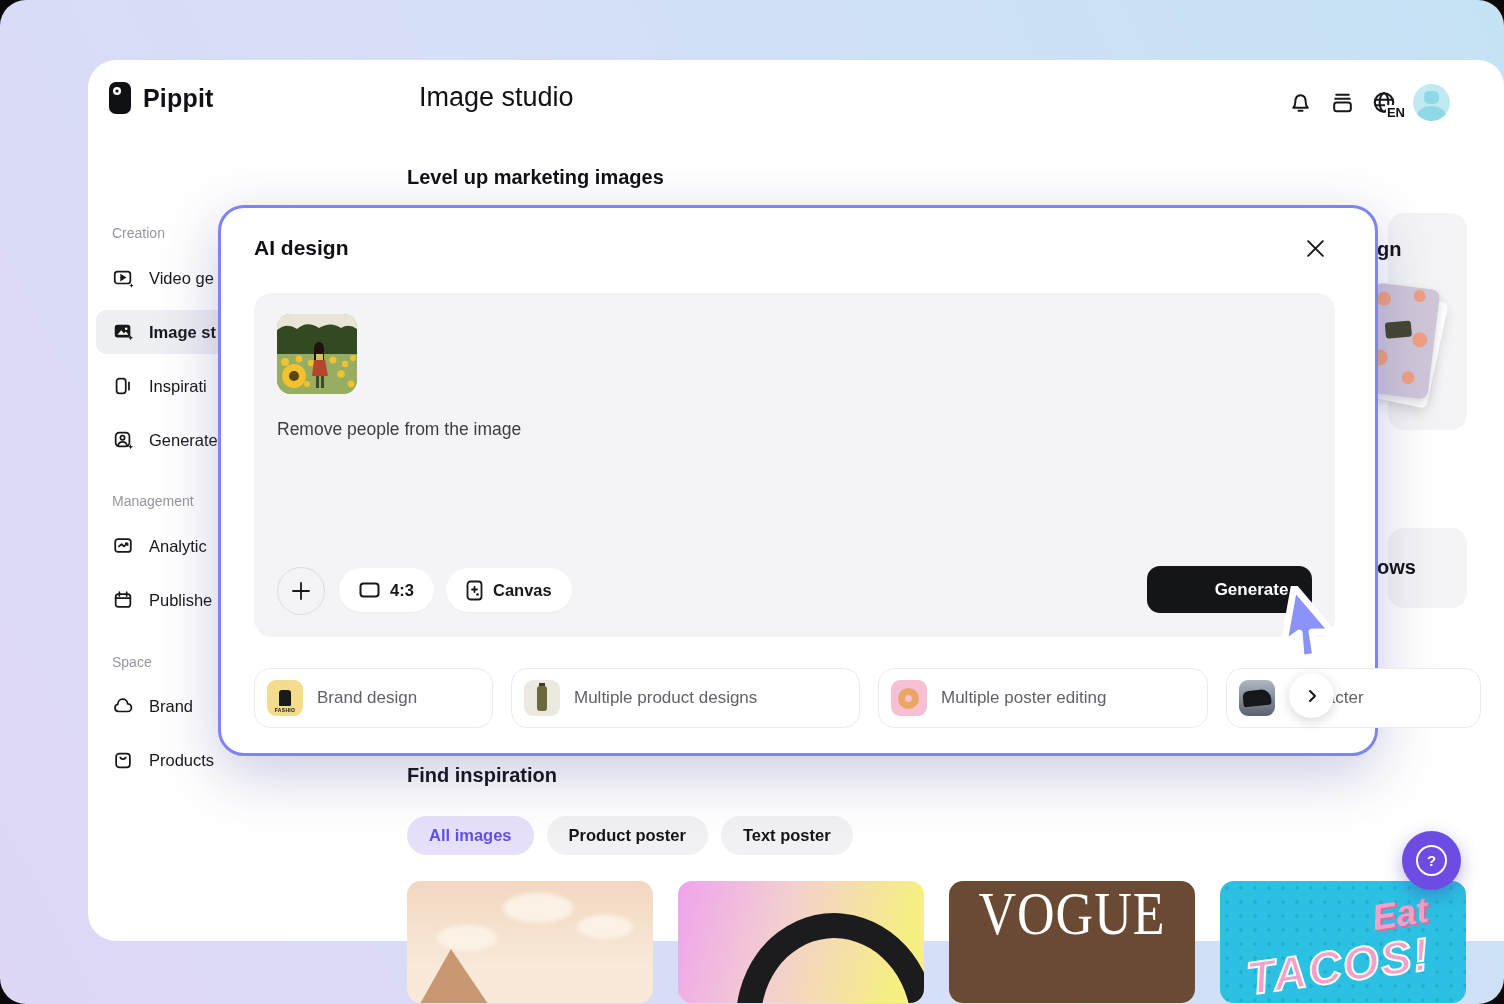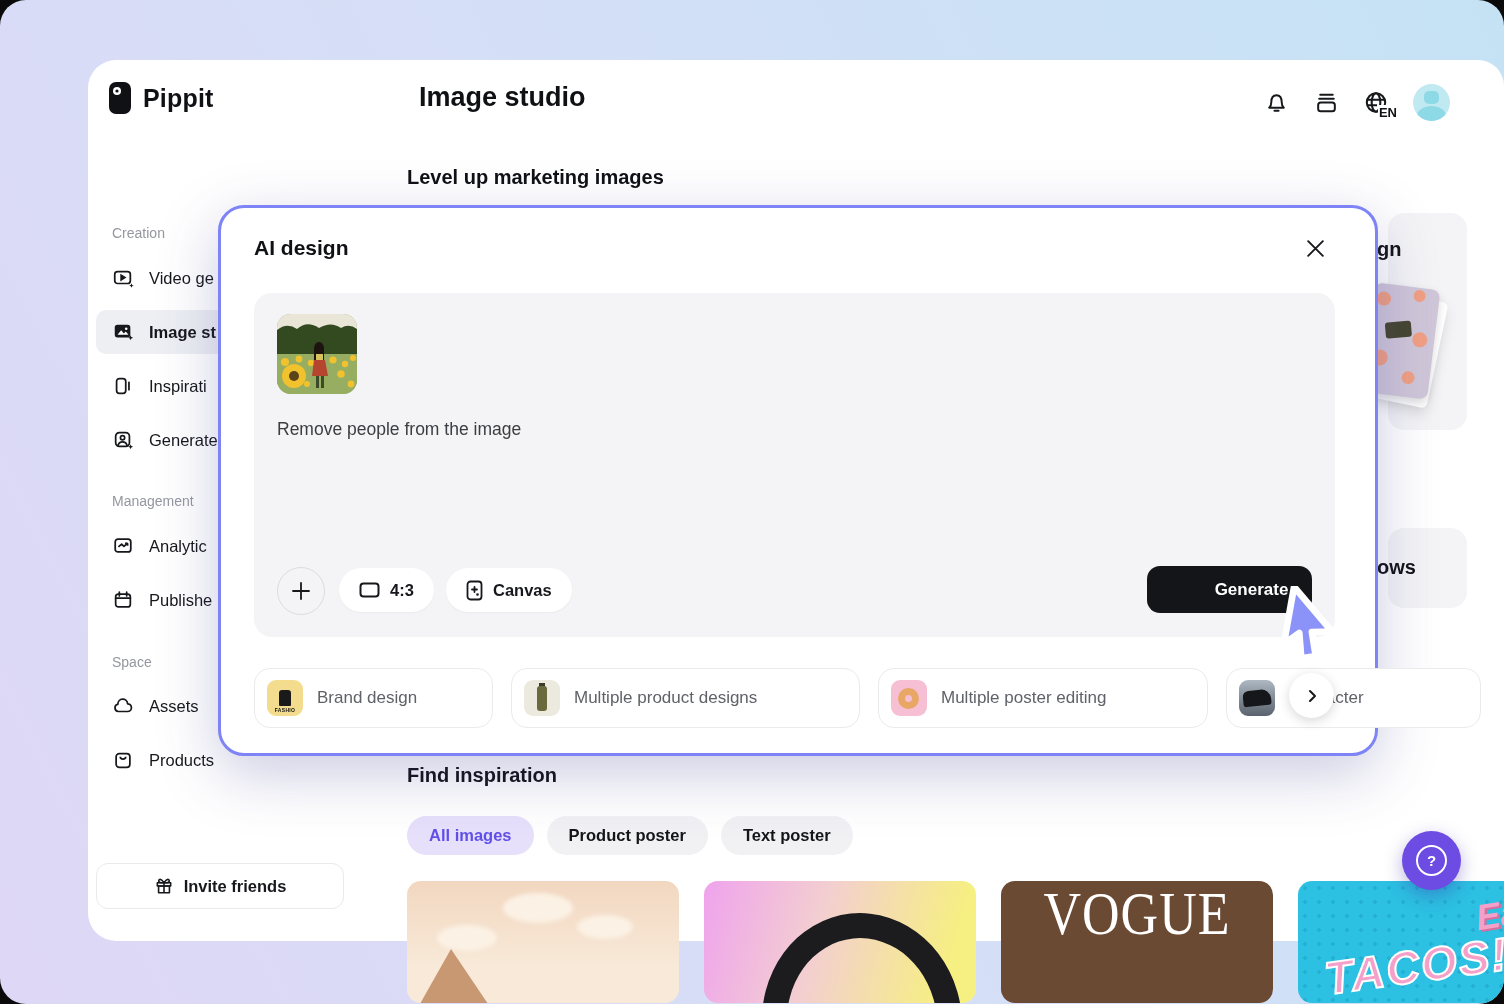--- a/index.html
+++ b/index.html
@@ -3,22 +3,22 @@
 <meta charset="utf-8">
 <style>
   html,body{margin:0;padding:0;background:#0a0a0a;font-family:"Liberation Sans","DejaVu Sans",sans-serif;}
   .canvas{position:relative;width:1504px;height:1004px;border-radius:26px;overflow:hidden;
     background:linear-gradient(62deg,#ded7f6 0%,#d6dff7 45%,#c5e2f5 100%);}
   .app-card{position:absolute;left:88px;top:60px;right:0;bottom:63px;background:#fff;
     border-radius:28px 26px 0 28px;overflow:hidden;z-index:1;}
   
   .brand{position:absolute;left:108px;top:80px;display:flex;align-items:center;gap:9px;z-index:2;}
   .brand-text{font-size:25px;font-weight:800;color:#101115;letter-spacing:.2px;}
-  .page-title{position:absolute;left:419px;top:82px;font-size:27px;font-weight:700;color:#101115;z-index:2;}
-  .top-icons{position:absolute;right:54px;top:84px;display:flex;align-items:center;gap:24px;z-index:2;}
+  .page-title{position:absolute;left:419px;top:82px;font-size:27px;font-weight:400;color:#101115;z-index:2;}
+  .top-icons{position:absolute;right:54px;top:84px;display:flex;align-items:center;gap:16px;z-index:2;}
   .tico{width:26px;height:26px;display:flex;align-items:center;justify-content:center;cursor:pointer;}
   .lang{position:relative;}
   .lang-en{position:absolute;right:-8px;bottom:-4px;font-size:13px;font-weight:800;color:#101115;background:#fff;padding-left:1px;}
   .avatar{width:37px;height:37px;border-radius:50%;background:#c0e9f1;position:relative;overflow:hidden;}
   .avatar .head{position:absolute;left:11px;top:7px;width:15px;height:13px;border-radius:5px;background:#8ed9e6;}
   .avatar .body{position:absolute;left:4px;top:22px;width:29px;height:20px;border-radius:50% 50% 0 0;background:#8ed9e6;}
   
   .side-row{position:absolute;left:96px;height:44px;display:flex;align-items:center;gap:15px;
     padding:0 0 0 16px;border-radius:10px;font-size:16.5px;font-weight:500;color:#17181c;width:160px;cursor:pointer;z-index:2;}
   .side-row.active{background:#edeff3;font-weight:700;width:176px;}
@@ -34,21 +34,21 @@
     transform:rotate(12deg);box-shadow:0 6px 14px rgba(0,0,0,.12);z-index:3;}
   .tilt-photo{position:absolute;left:1368px;top:286px;width:66px;height:110px;border-radius:8px;transform:rotate(7deg);
     background:#cfc6d8;overflow:hidden;z-index:4;box-shadow:0 4px 10px rgba(0,0,0,.15);}
   .dotp{position:absolute;border-radius:50%;background:#f0a083;}
   .find-heading{position:absolute;left:407px;top:764px;font-size:20px;font-weight:800;color:#101115;z-index:2;}
   .tabs{position:absolute;left:407px;top:816px;display:flex;gap:13px;z-index:2;}
   .tab{height:39px;border-radius:20px;background:#f1f1f4;display:flex;align-items:center;padding:0 22px;
     font-size:16.5px;font-weight:700;color:#15161a;cursor:pointer;}
   .tab.active{background:#e6e0fb;color:#6150e8;}
   .gallery{position:absolute;left:407px;top:881px;display:flex;gap:25px;z-index:2;}
-  .gal{width:272px;height:122px;border-radius:14px;position:relative;overflow:hidden;cursor:pointer;}
+  .gal{width:246px;height:122px;border-radius:14px;position:relative;overflow:hidden;cursor:pointer;}
   .gal-landscape{background:linear-gradient(180deg,#f2d7c0 0%,#f8e9d8 70%);}
   .cloud{position:absolute;background:#fbf1e4;border-radius:50%;filter:blur(2px);}
   .mountain{position:absolute;left:-8px;bottom:-38px;width:0;height:0;border-left:52px solid transparent;
     border-right:62px solid transparent;border-bottom:92px solid #c08a62;opacity:.85;}
   .gal-headphones{background:linear-gradient(105deg,#efa3ed 0%,#f3cfd0 42%,#f6ef82 88%);}
   .hp-arc{position:absolute;left:58px;top:32px;width:150px;height:170px;border-radius:50%;
     border:25px solid #1c1c1e;transform:rotate(-6deg);}
   .gal-vogue{background:#6b4a33;display:flex;justify-content:center;}
   .vogue-text{margin-top:8px;font-family:"Liberation Serif","DejaVu Serif",serif;font-size:52px;color:#fff;
     letter-spacing:1px;transform:scaleY(1.18);font-weight:400;}
@@ -217,43 +217,33 @@
   </div>
 
   <div class="side-label" style="top:654px">Space</div>
 
   <div class="side-row" style="top:684px">
     <span>
         <svg width="22" height="22" viewBox="0 0 24 24" fill="none" stroke="#17181c" stroke-width="1.9" stroke-linejoin="round">
           <path d="M7 18a4 4 0 0 1-.6-7.9A5.3 5.3 0 0 1 17 9.6 3.7 3.7 0 0 1 17 18Z"></path>
         </svg>
       </span>
-    <span>Assets</span>
+    <span>Brand</span>
   </div>
 
   <div class="side-row" style="top:738px">
     <span>
         <svg width="22" height="22" viewBox="0 0 24 24" fill="none" stroke="#17181c" stroke-width="1.9" stroke-linejoin="round">
           <rect x="4.5" y="5" width="15" height="15" rx="3.5"></rect>
           <path d="M9 8.5c0 1.6 1.3 2.5 3 2.5s3-.9 3-2.5"></path>
         </svg>
       </span>
     <span>Products</span>
   </div>
 
-  <div class="invite-btn">
-    <span>
-        <svg width="20" height="20" viewBox="0 0 24 24" fill="none" stroke="#17181c" stroke-width="1.9" stroke-linejoin="round">
-          <rect x="4" y="8" width="16" height="4"></rect>
-          <rect x="5.5" y="12" width="13" height="8"></rect>
-          <path d="M12 8v12M8.5 8c-1.8 0-2.8-1-2.8-2.2S6.8 3.7 8 4.2c1.6.6 2.6 2 4 3.8 1.4-1.8 2.4-3.2 4-3.8 1.2-.5 2.3.4 2.3 1.6S17.3 8 15.5 8Z"></path>
-        </svg>
-      </span>
-    <span>Invite friends</span>
-  </div>
 
   <div class="lead-heading">Level up marketing images</div>
 
   <div class="gray-tile" style="left:1388px;top:213px;width:79px;height:217px;"></div>
   <div class="frag" style="left:1377px;top:238px;">gn</div>
   <div class="tilt-sheet"></div>
   <div class="tilt-photo">
     <span class="dotp" style="left:4px;top:8px;width:14px;height:14px;"></span>
     <span class="dotp" style="left:40px;top:2px;width:12px;height:12px;"></span>
     <span class="dotp" style="left:44px;top:44px;width:15px;height:15px;"></span>

